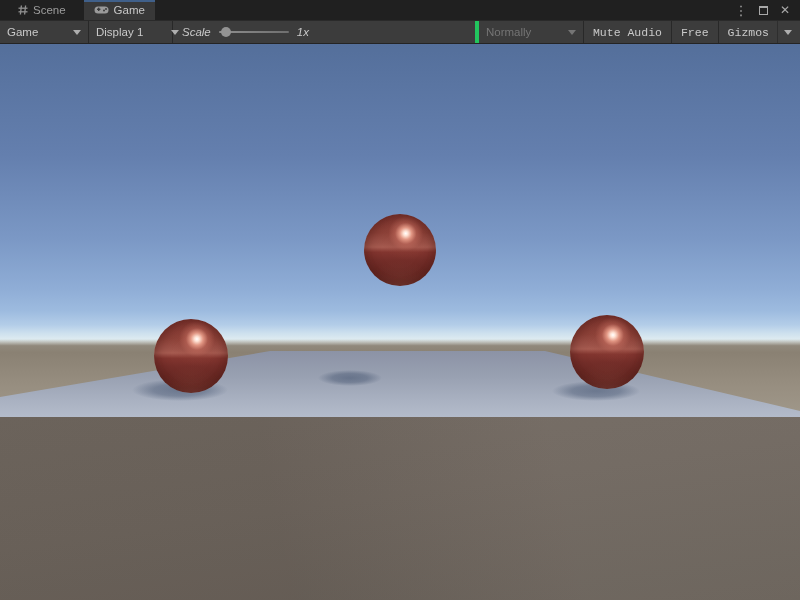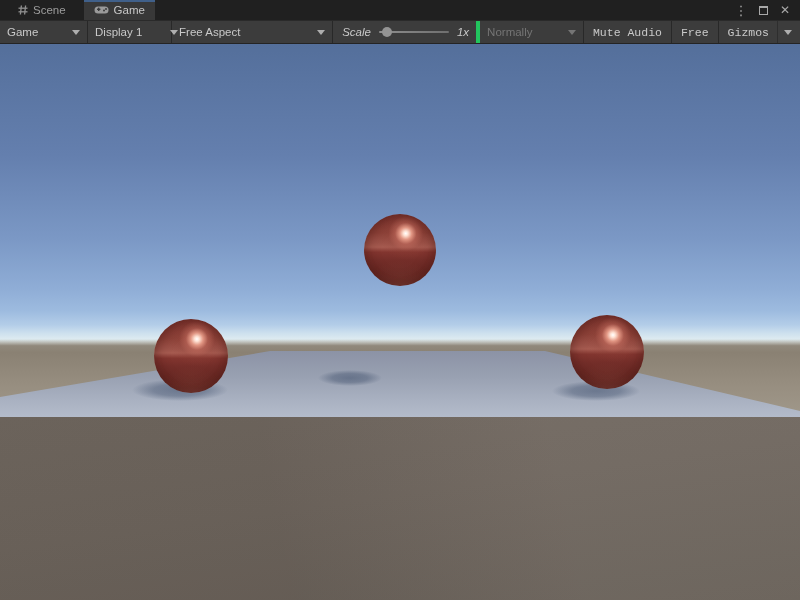--- a/index.html
+++ b/index.html
@@ -116,24 +116,20 @@
 
   <div class="toolbar">
     <div class="tb tb-game">
       <span class="lbl">Game</span>
       <span class="dd-arrow"></span>
     </div>
     <div class="tb tb-display">
       <span class="lbl">Display 1</span>
       <span class="dd-arrow"></span>
     </div>
-    <div class="tb tb-aspect">
-      <span class="lbl">Free Aspect</span>
-      <span class="dd-arrow"></span>
-    </div>
     <div class="tb tb-scale">
       <span>Scale</span>
       <span class="slider">
         <span class="slider-track"></span>
         <span class="slider-thumb" id="scale-thumb" style="left: calc(8% - 3px);"></span>
       </span>
       <span>1x</span>
     </div>
     <div class="tb tb-right tb-normally">
       <span class="lbl">Normally</span>

